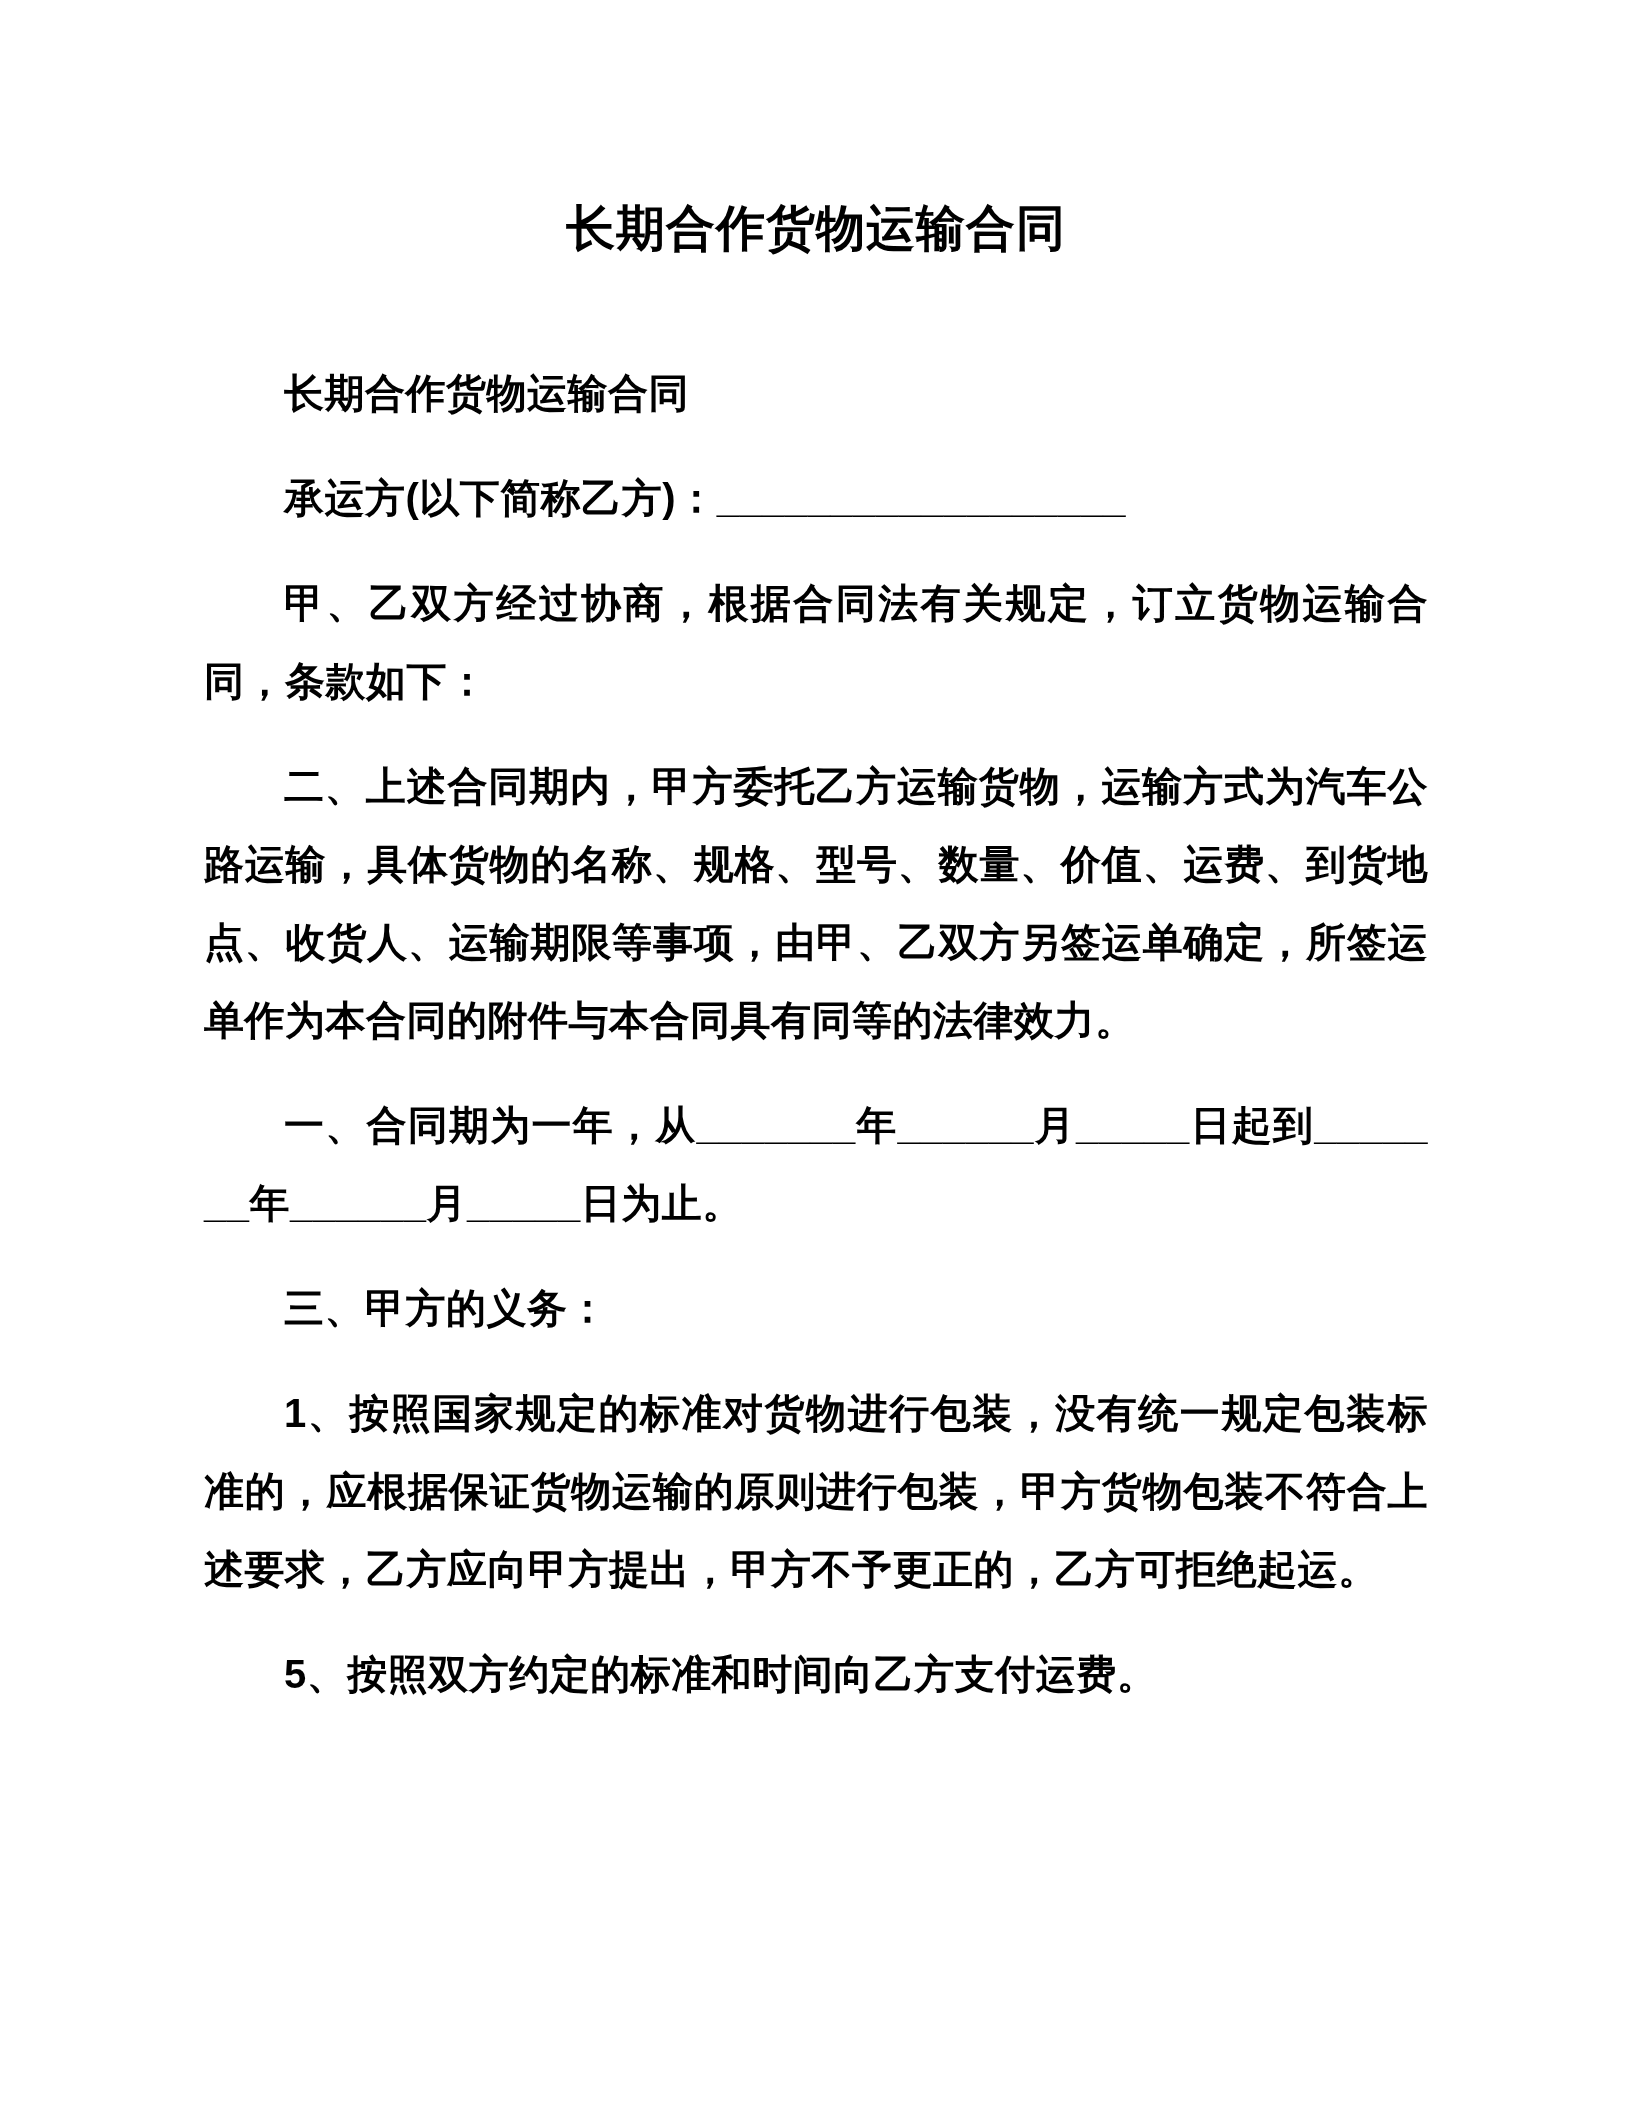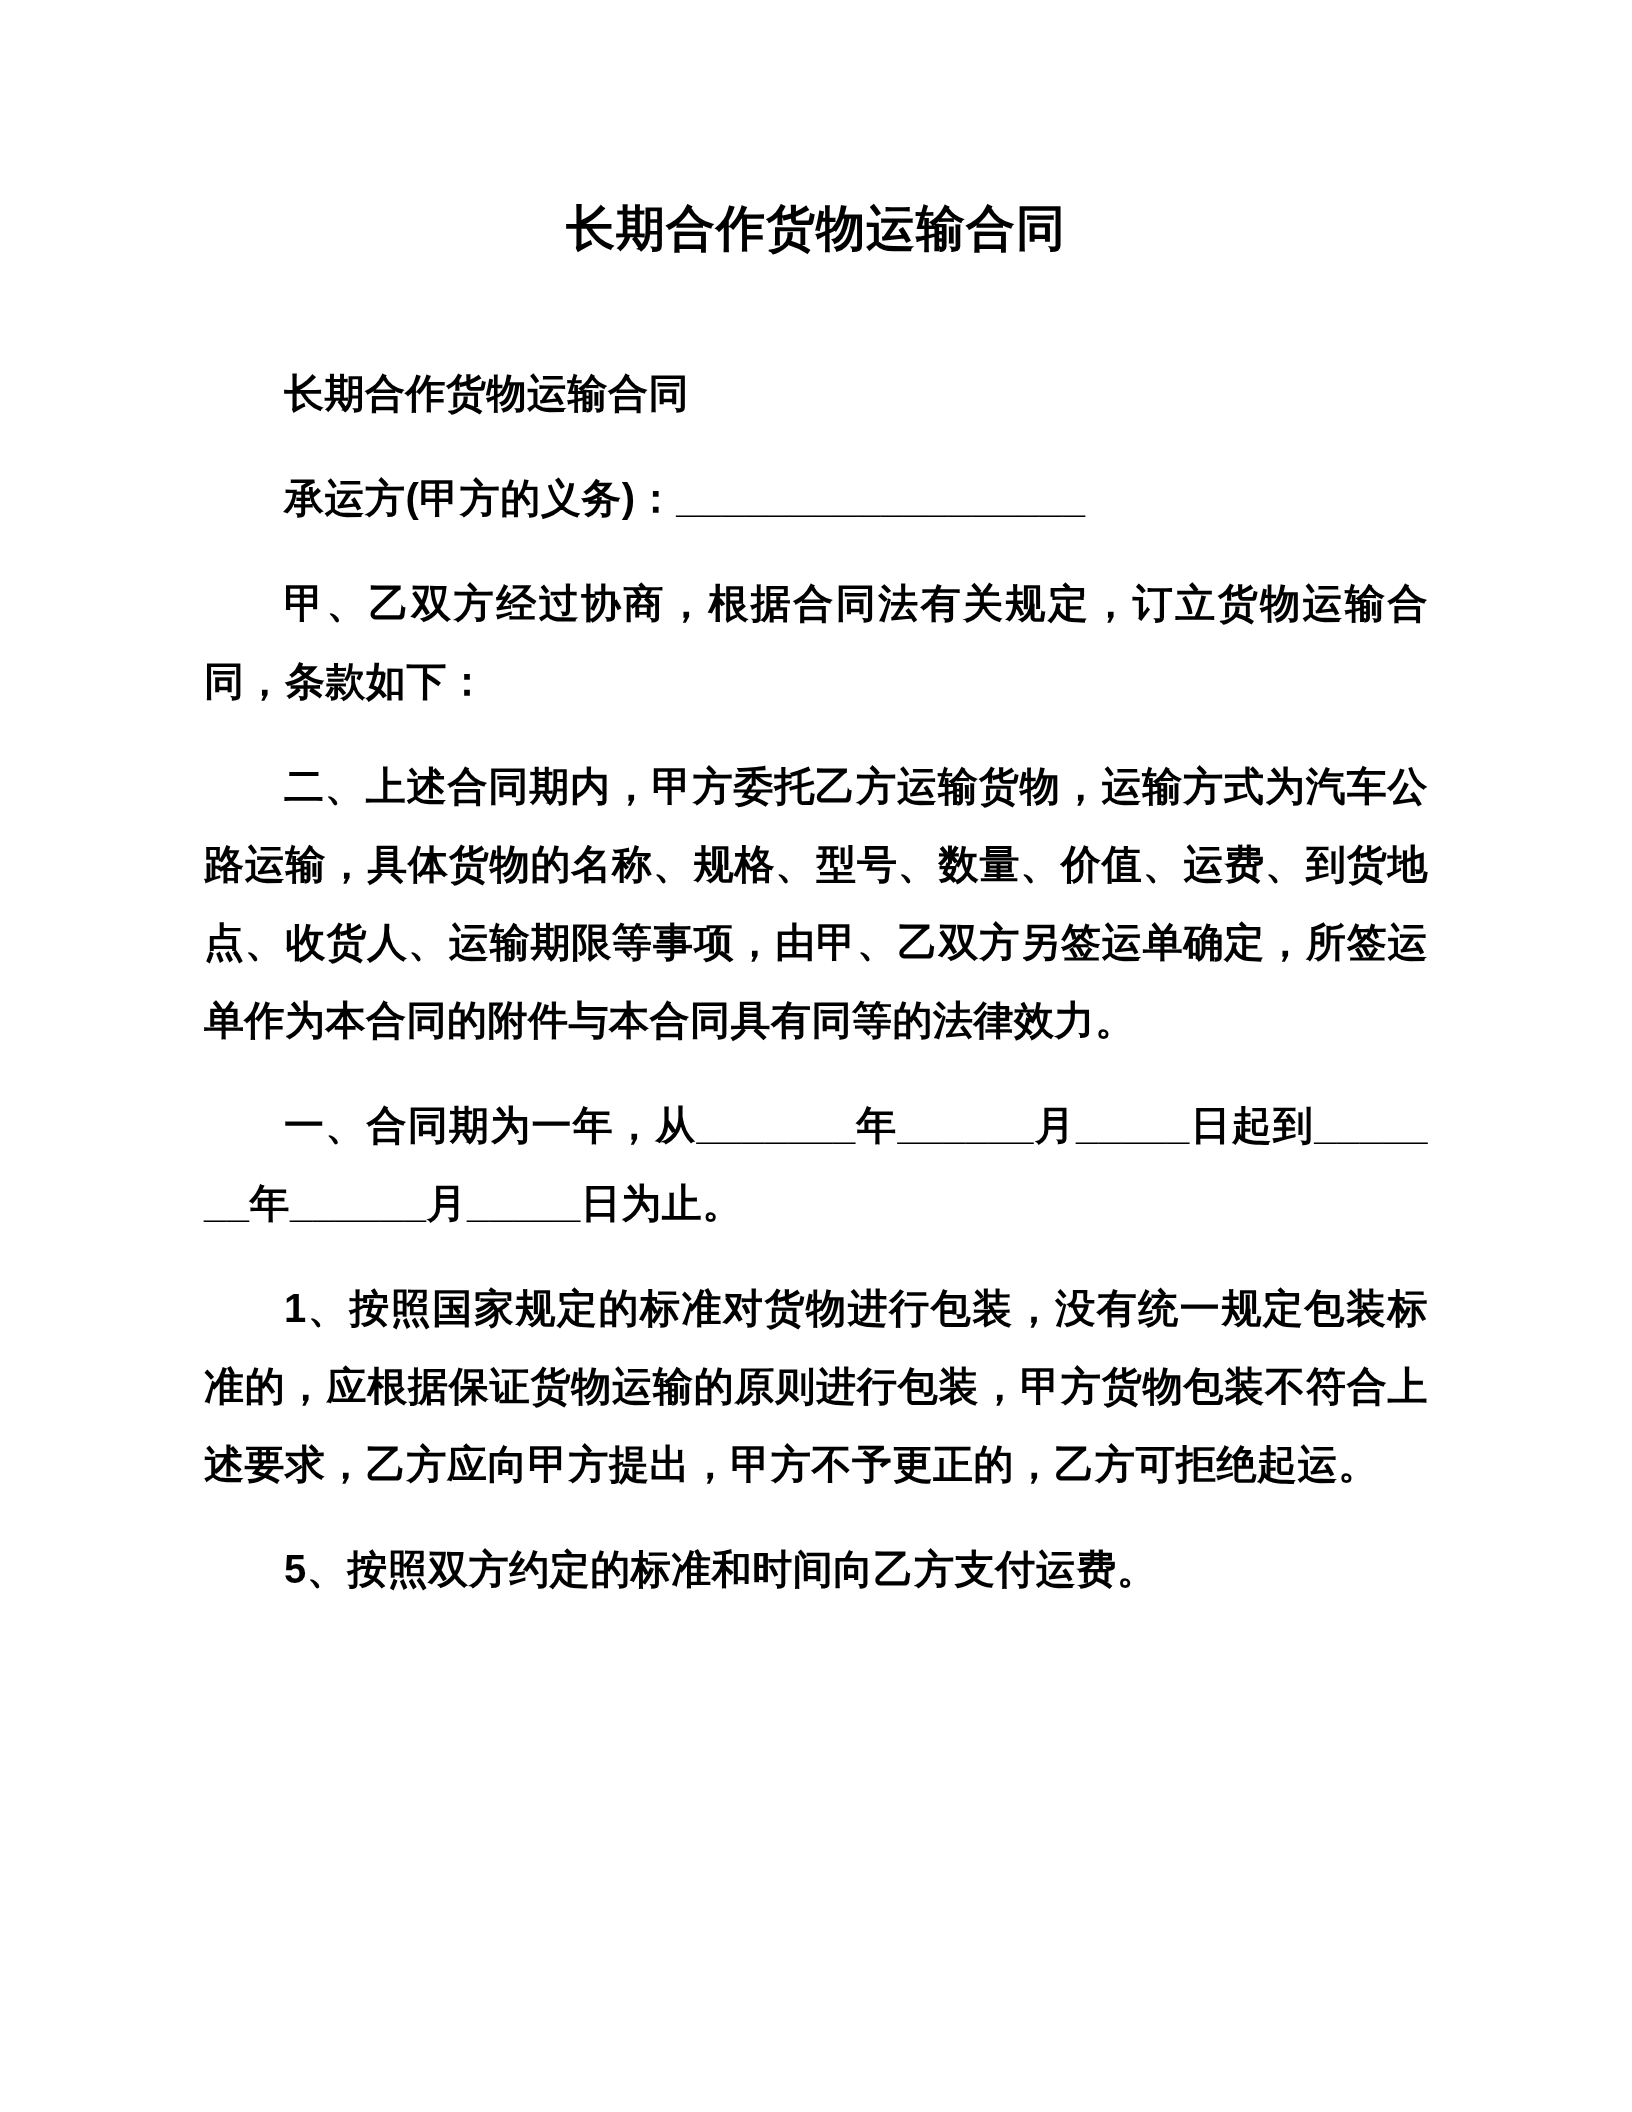--- a/index.html
+++ b/index.html
@@ -46,26 +46,27 @@
 </head>
 <body>
 
 <div class="page">
 
   <h1 class="doc-title">长期合作货物运输合同</h1>
 
   <p class="para indent">长期合作货物运输合同</p>
 
 
-  <p class="para indent">承运方(甲方的义务)：__________________</p>
+  <p class="para indent">承运方(以下简称乙方)：__________________</p>
 
   <p class="para indent">甲、乙双方经过协商，根据合同法有关规定，订立货物运输合同，条款如下：</p>
 
   <p class="para indent">二、上述合同期内，甲方委托乙方运输货物，运输方式为汽车公路运输，具体货物的名称、规格、型号、数量、价值、运费、到货地点、收货人、运输期限等事项，由甲、乙双方另签运单确定，所签运单作为本合同的附件与本合同具有同等的法律效力。</p>
 
   <p class="para indent">一、合同期为一年，从_______年______月_____日起到_______年______月_____日为止。</p>
 
+  <p class="para indent">三、甲方的义务：</p>
 
   <p class="para indent">1、按照国家规定的标准对货物进行包装，没有统一规定包装标准的，应根据保证货物运输的原则进行包装，甲方货物包装不符合上述要求，乙方应向甲方提出，甲方不予更正的，乙方可拒绝起运。</p>
 
   <p class="para indent">5、按照双方约定的标准和时间向乙方支付运费。</p>
 
 </div>
 
 </body></html>

